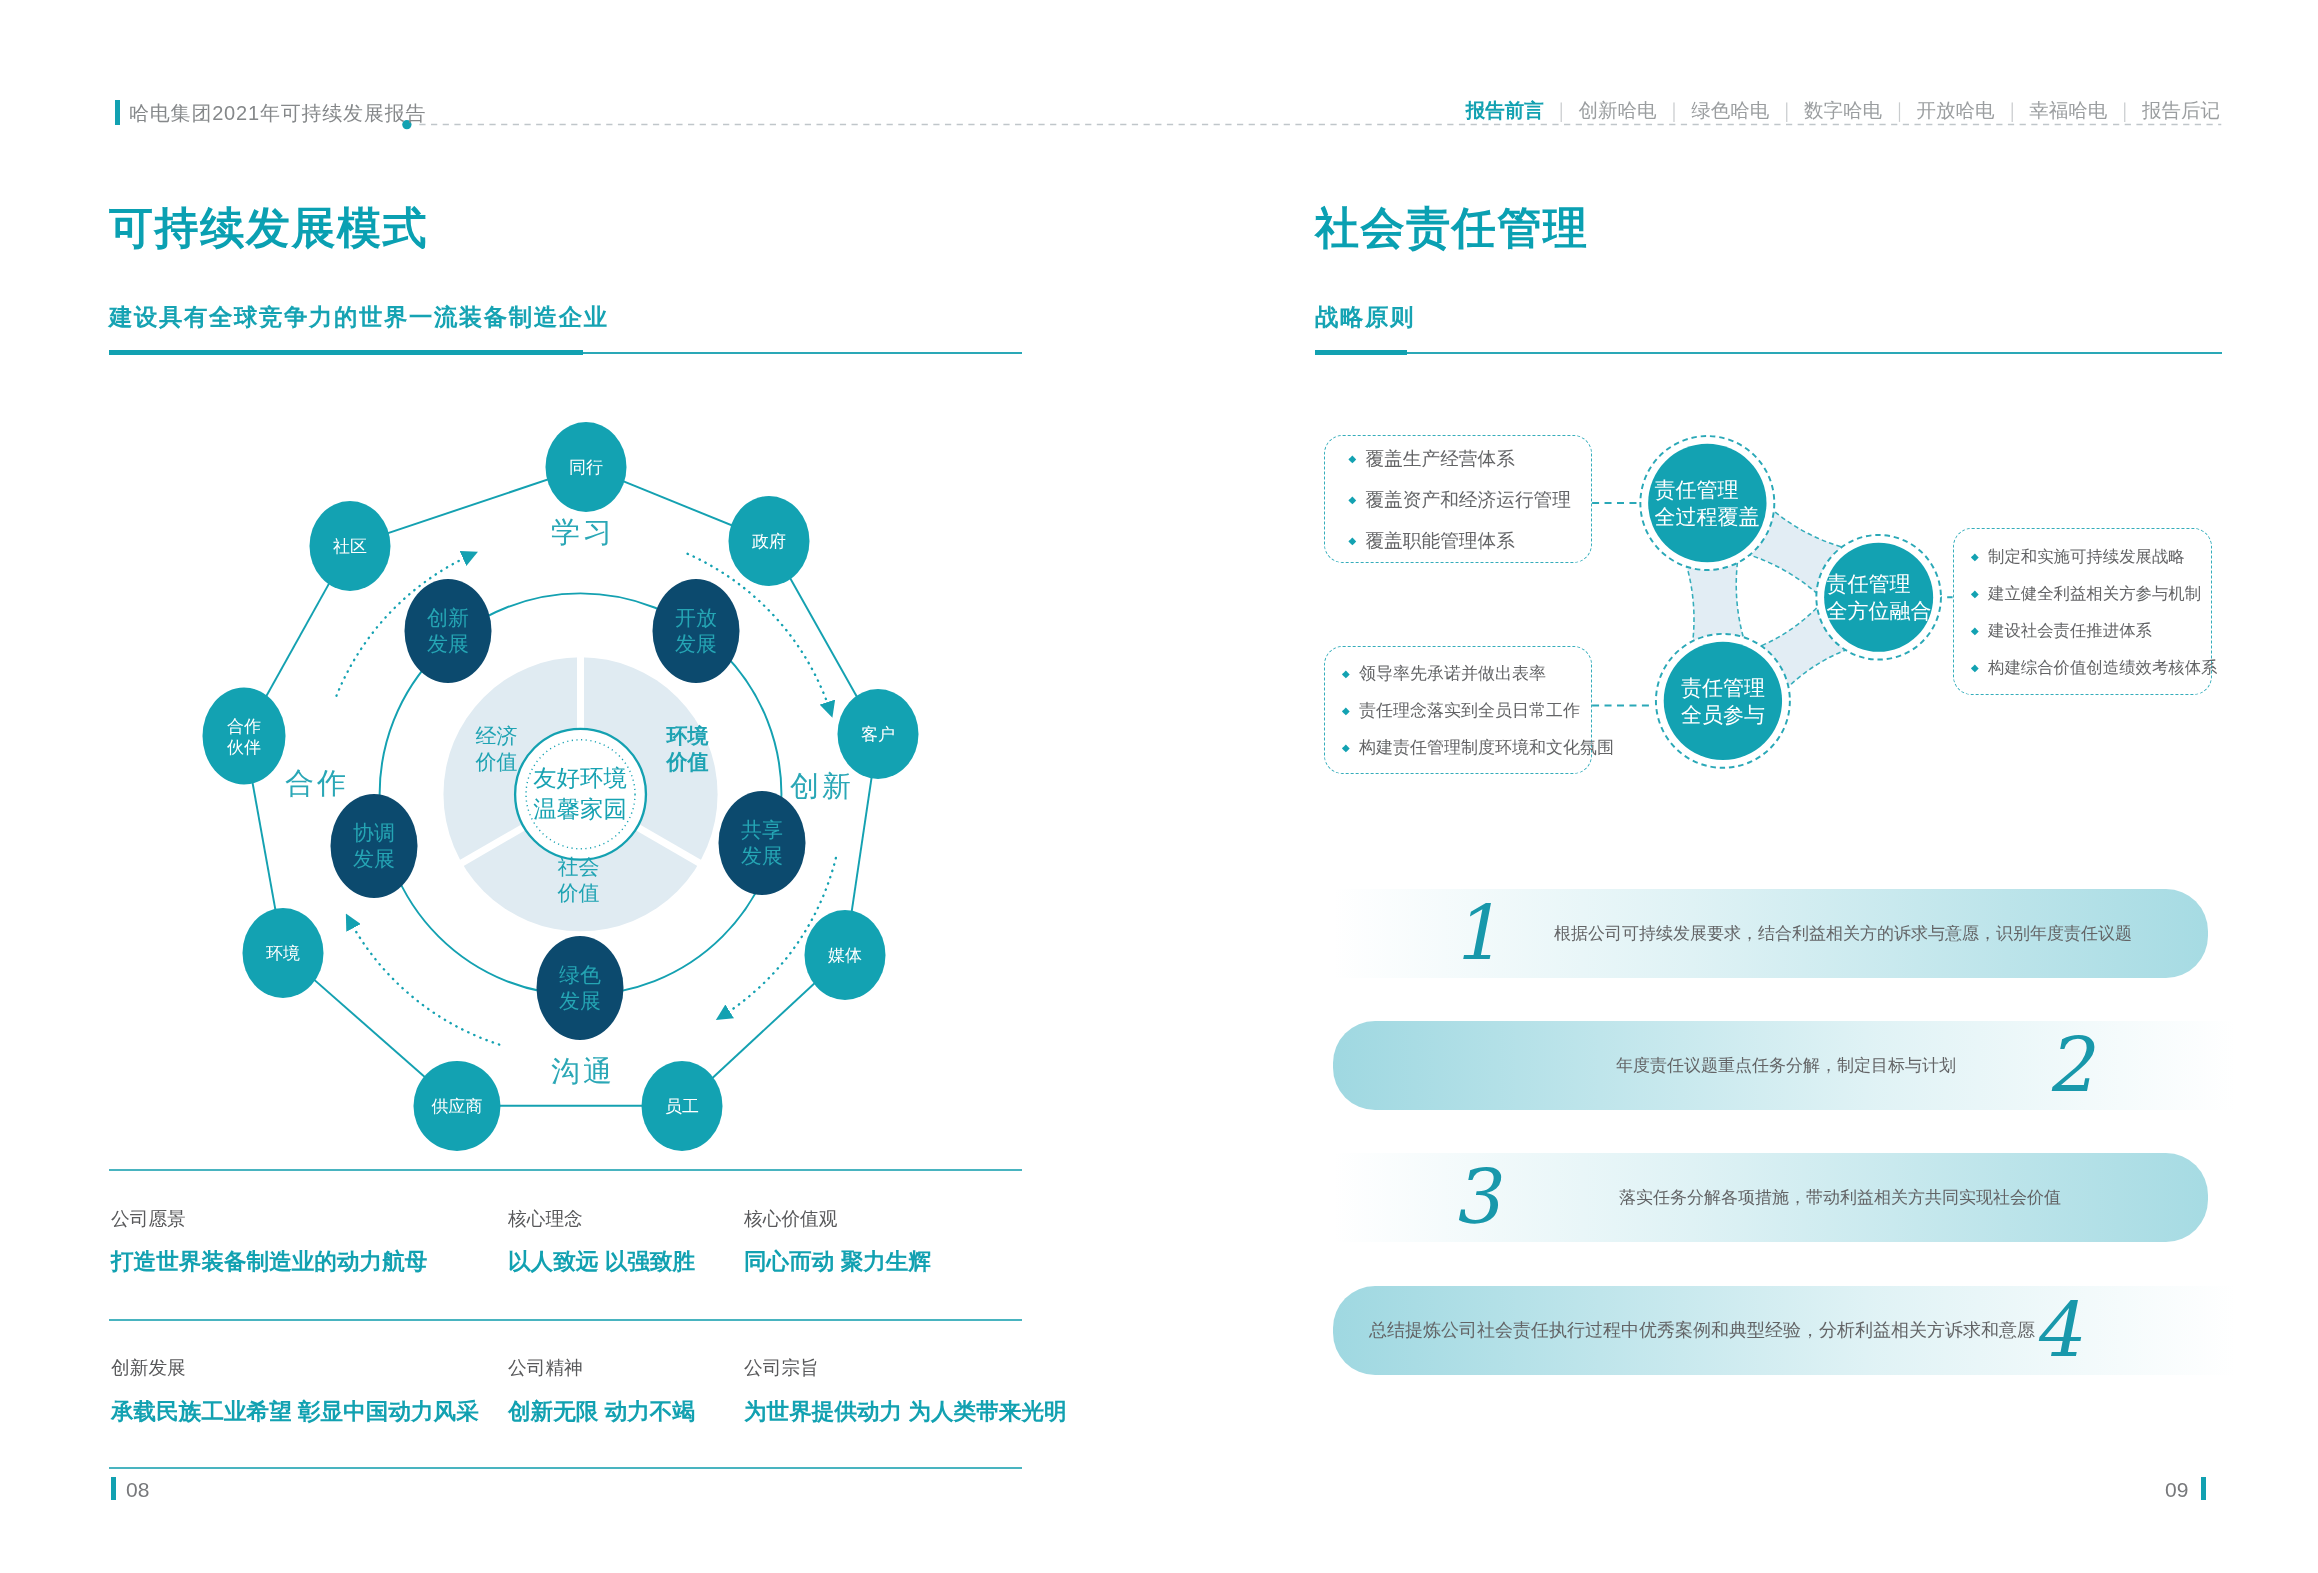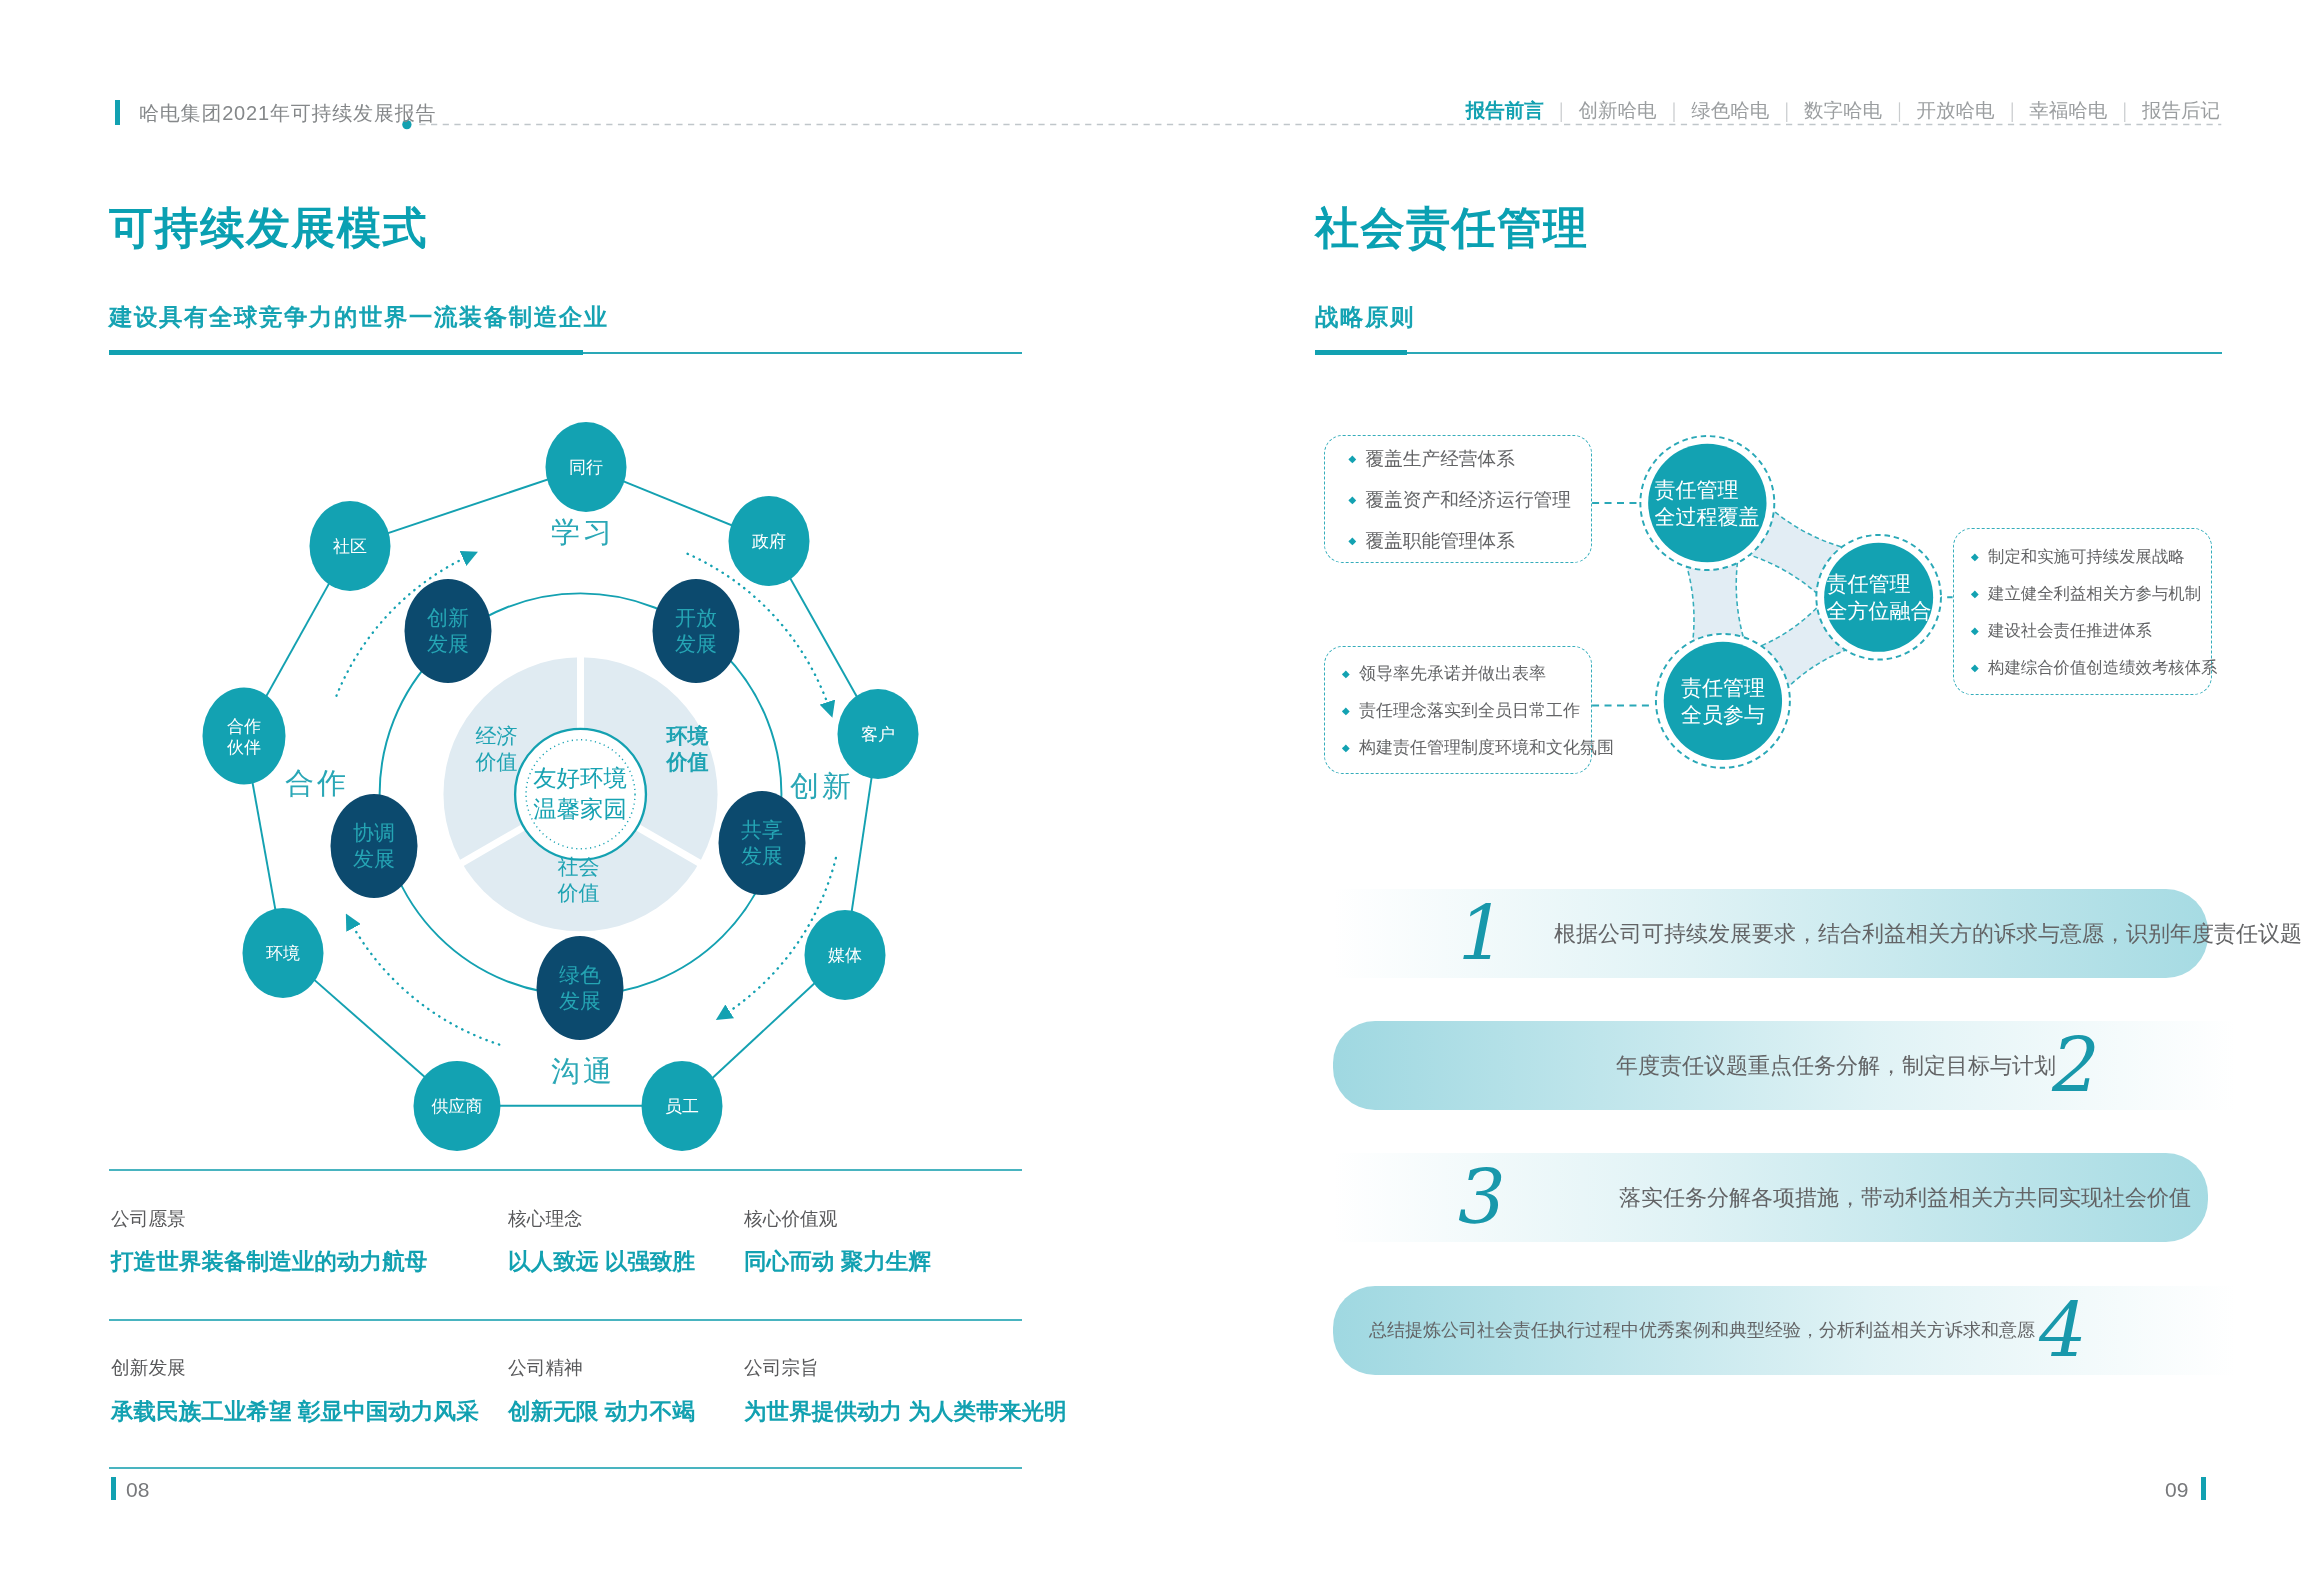--- a/index.html
+++ b/index.html
@@ -38,21 +38,21 @@
   .diamond{color:#13a2b2;font-size:10px;margin-right:9.3px;}
   .circlbl{color:#ffffff;font-size:21px;line-height:26.5px;white-space:nowrap;}
   
   .band{height:89px;}
   .band-r{border-radius:0 42px 42px 0;
     background:linear-gradient(90deg,rgba(166,219,227,0) 0%,rgba(166,219,227,0.35) 40%,#a6dbe3 100%);}
   .band-l{border-radius:42px 0 0 42px;
     background:linear-gradient(90deg,#9fd8e1 0%,rgba(166,219,227,0.35) 60%,rgba(166,219,227,0) 100%);}
   .stepnum{font-family:"DejaVu Serif",serif;font-style:italic;font-size:75px;color:#1898ab;
         line-height:89px;}
-  .steptext{font-size:22px;color:#636466;line-height:89px;white-space:nowrap;}
+  .steptext{font-size:17px;color:#636466;line-height:89px;white-space:nowrap;}
   
   .fbar{width:4.7px;height:23.4px;background:#12a1b1;}
   .fnum{font-size:21px;color:#77787b;}
 </style>
 </head>
 <body>
 
 <div class="page">
 
   <svg width="2319" height="1573" viewBox="0 0 2977 2020" style="pointer-events:none;">
@@ -115,21 +115,21 @@
       <circle cx="2192" cy="646" r="86" fill="#ffffff" stroke="#2aa8b7" stroke-width="2.5" stroke-dasharray="7 5"></circle>
       <circle cx="2192" cy="646" r="76" fill="#13a2b2"></circle>
       <circle cx="2412" cy="767" r="80" fill="#ffffff" stroke="#2aa8b7" stroke-width="2.5" stroke-dasharray="7 5"></circle>
       <circle cx="2412" cy="767" r="70" fill="#13a2b2"></circle>
       <circle cx="2212" cy="900" r="86" fill="#ffffff" stroke="#2aa8b7" stroke-width="2.5" stroke-dasharray="7 5"></circle>
       <circle cx="2212" cy="900" r="76" fill="#13a2b2"></circle>
     </g>
   </svg>
 
   <div class="abs hbar" style="left:115px;top:100px;"></div>
-  <div class="abs htitle" style="left:129px;top:100px;margin-left:10px;">哈电集团2021年可持续发展报告</div>
+  <div class="abs htitle" style="left:129px;top:100px;">哈电集团2021年可持续发展报告</div>
   <div class="abs nav" style="right:99px;top:97px;">
     <span class="active">报告前言</span><span class="sep">｜</span><span>创新哈电</span><span class="sep">｜</span><span>绿色哈电</span><span class="sep">｜</span><span>数字哈电</span><span class="sep">｜</span><span>开放哈电</span><span class="sep">｜</span><span>幸福哈电</span><span class="sep">｜</span><span>报告后记</span>
   </div>
 
   <div class="abs ptitle" style="left:109px;top:199px;">可持续发展模式</div>
   <div class="abs psub" style="left:109px;top:301px;">建设具有全球竞争力的世界一流装备制造企业</div>
   <div class="abs rule-thick" style="left:109px;top:350px;width:474px;"></div>
   <div class="abs rule-thin" style="left:583px;top:352px;width:439px;"></div>
 
   <div class="abs ctr ringlbl" style="left:583px;top:533px;">学习</div>

